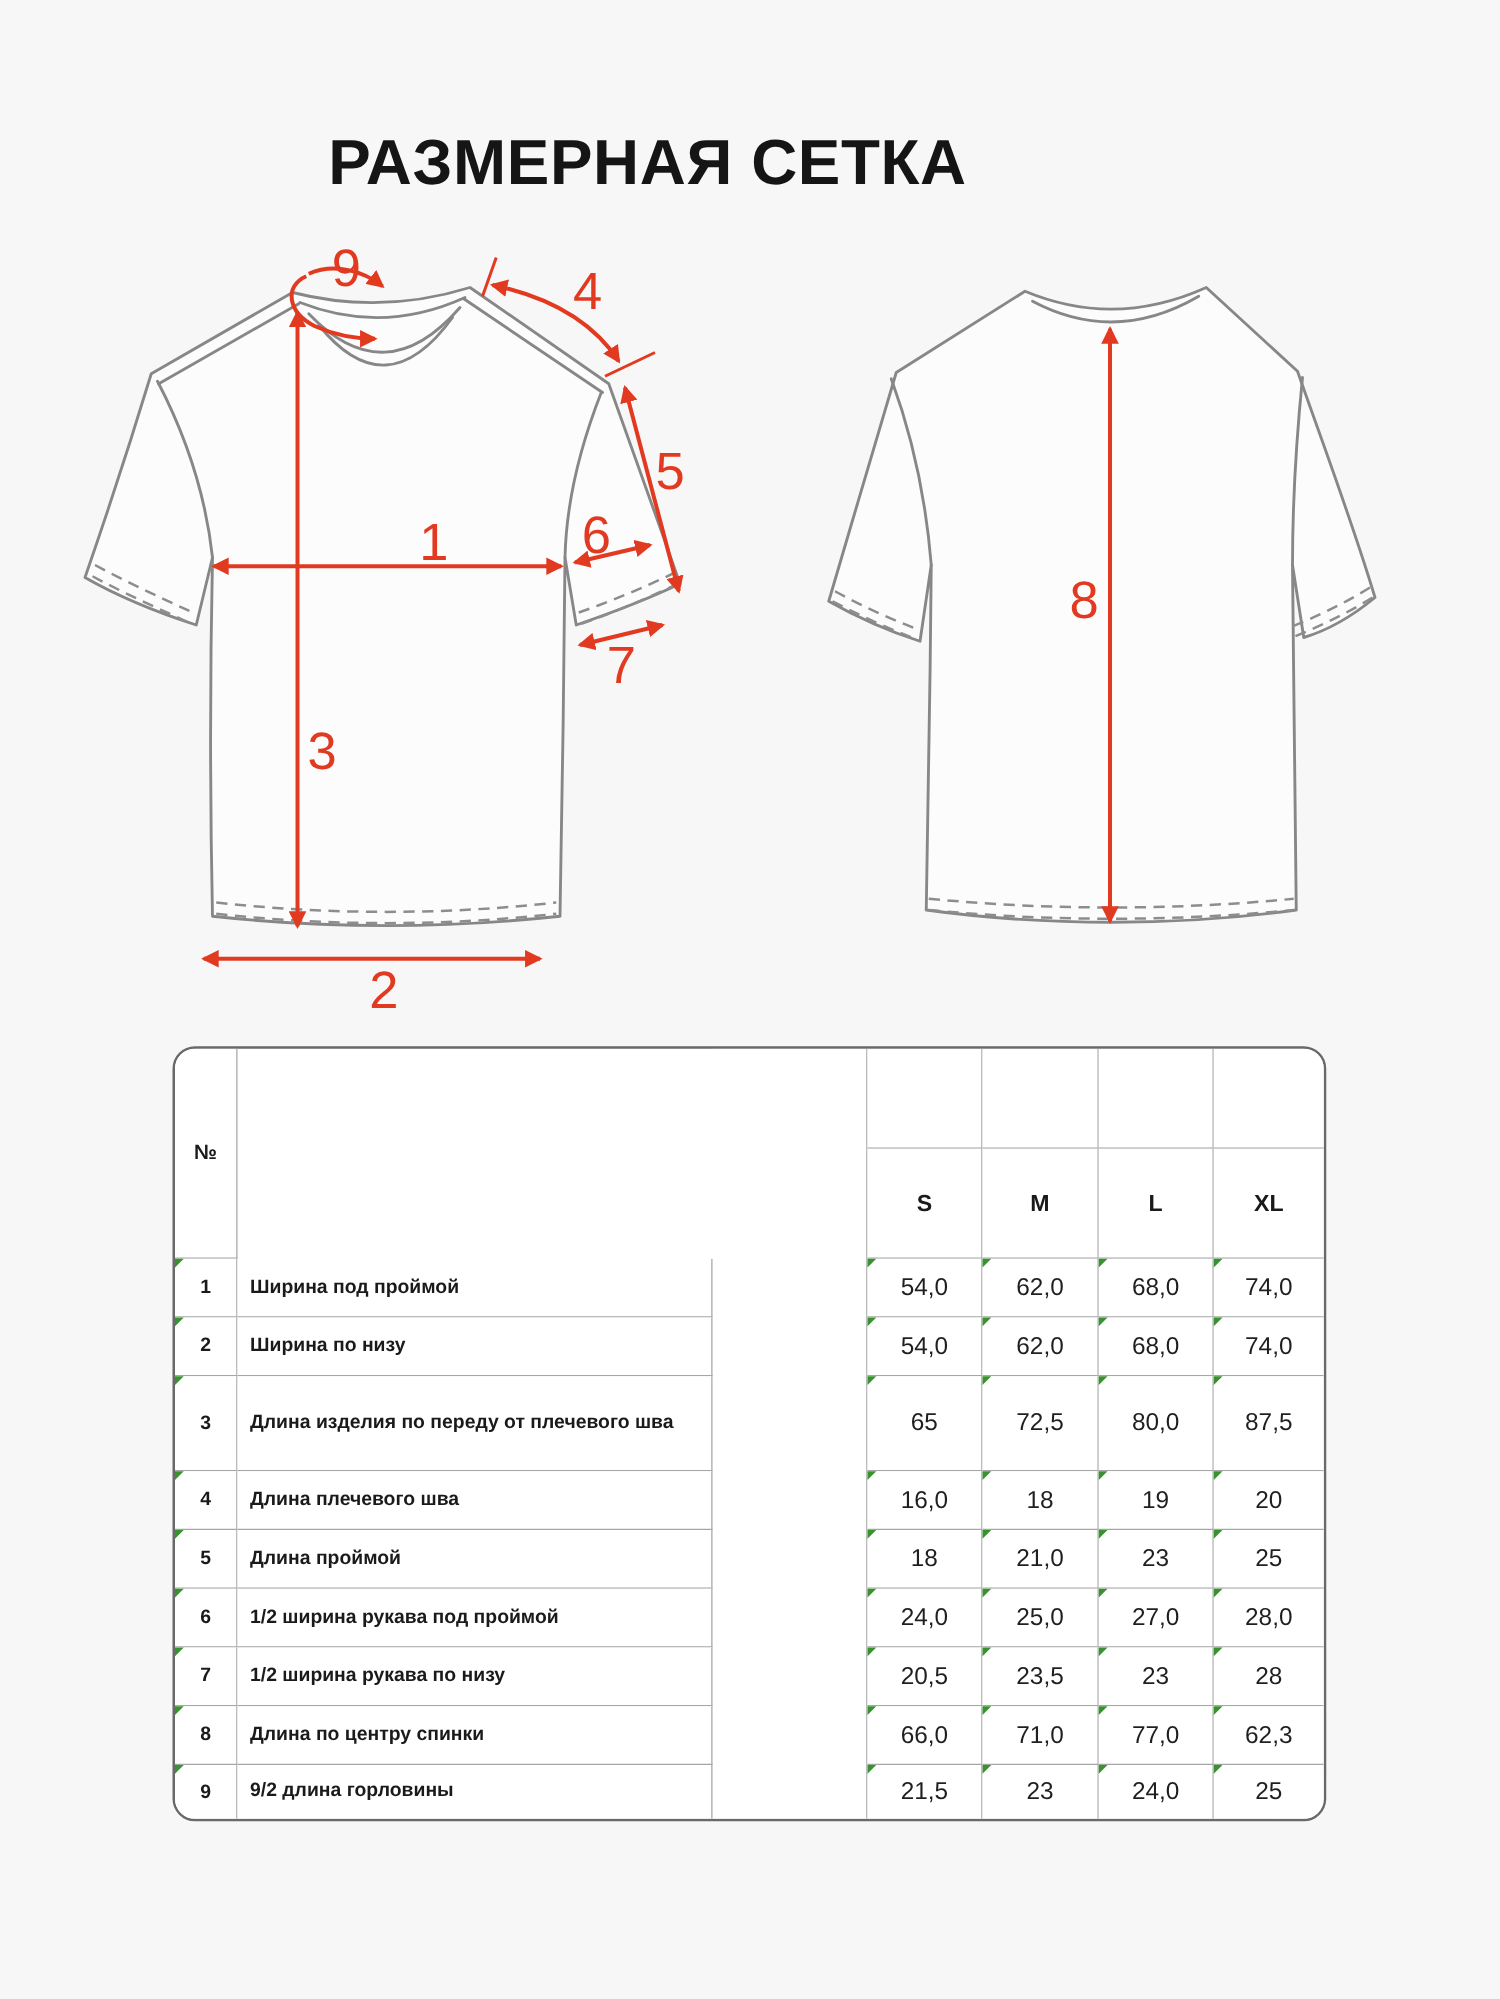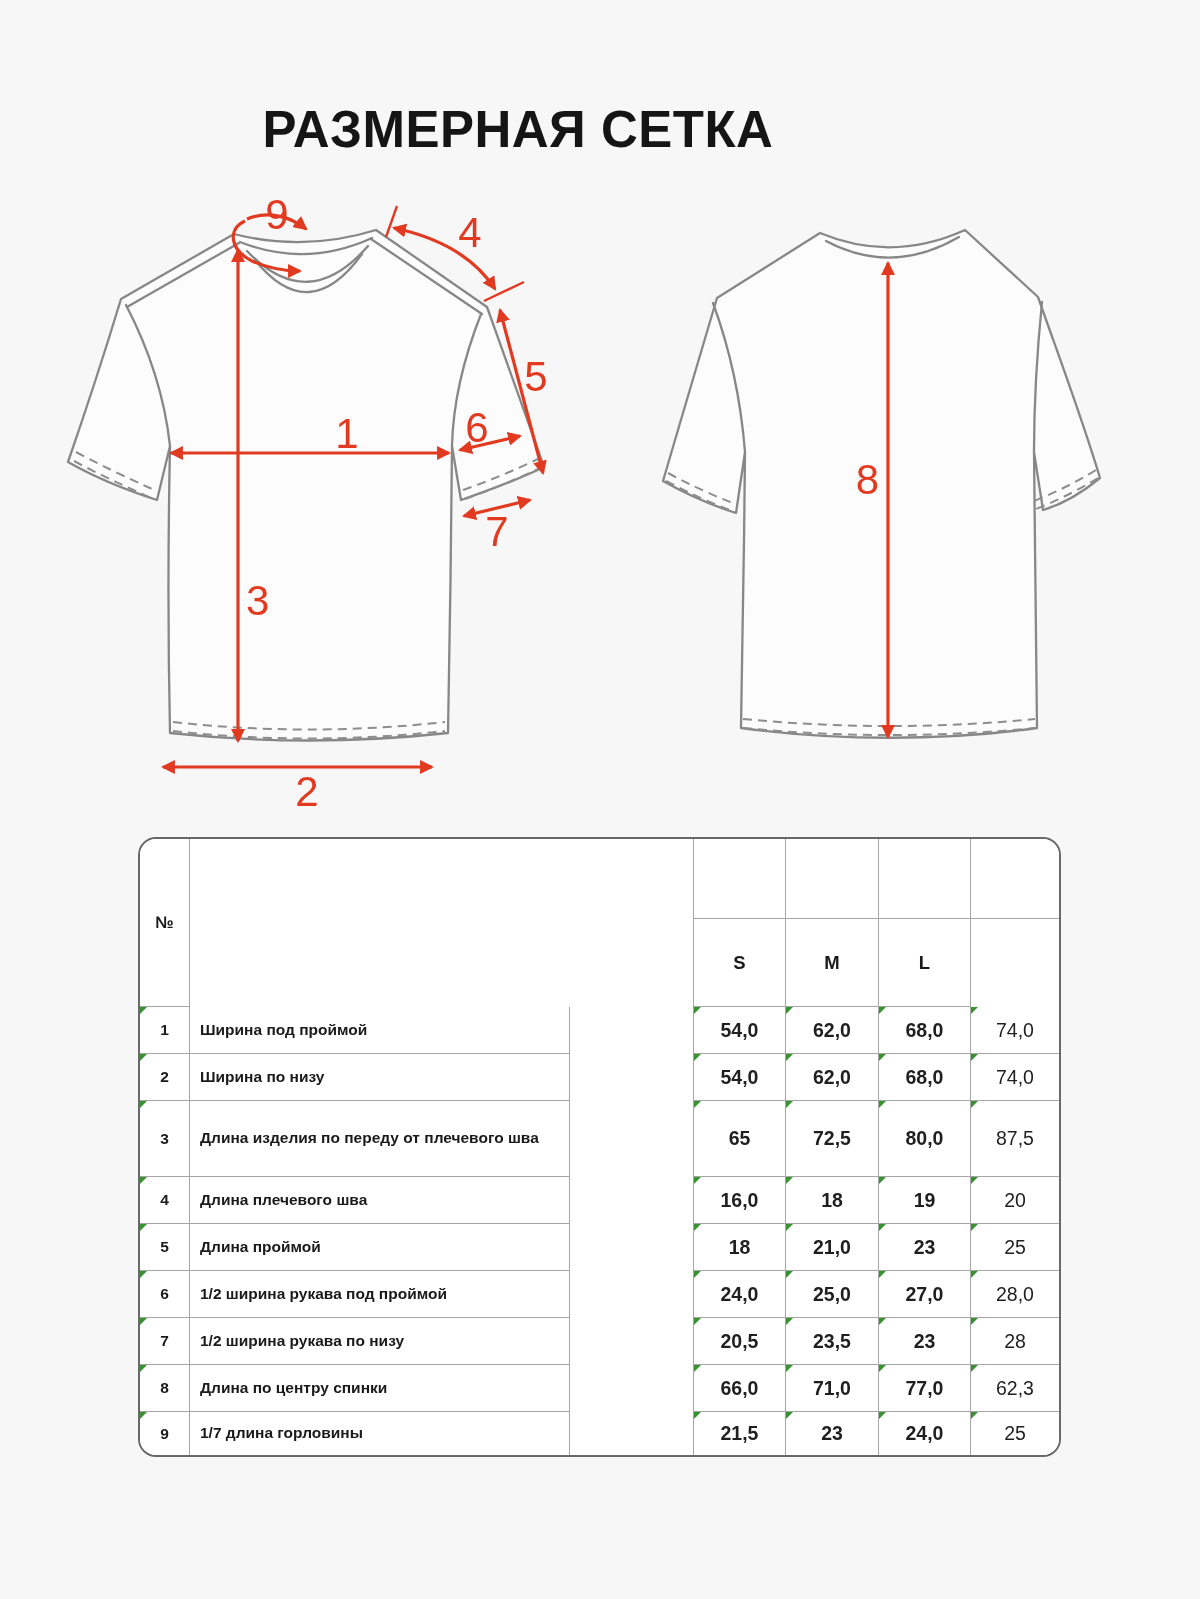--- a/index.html
+++ b/index.html
@@ -9,21 +9,21 @@
               font-size:51px;line-height:52px;font-weight:700;letter-spacing:.5px;color:#151515;}
   .diagram{position:absolute;top:0;left:0;}
 
   
   .size-table{position:absolute;left:138px;top:837px;width:923px;height:620px;
               background:#ffffff;border:2px solid #696969;border-radius:18px;overflow:hidden;
               box-sizing:border-box;display:grid;
               grid-template-columns:50px 380px 124px 92px 93px 92px 1fr;
               grid-template-rows:80px 88px 47px 47px 76px 47px 47px 47px 47px 47px 1fr;}
   .c{position:relative;display:flex;align-items:center;justify-content:center;background:#fff;}
-  .br{border-right:1px solid #a6a6a6;font-weight:bold;}
+  .br{border-right:1px solid #a6a6a6;}
   .bb{border-bottom:1px solid #a6a6a6;}
   .hdr{font-weight:700;font-size:16.5px;}
   .szhdr{font-weight:700;font-size:18.5px;}
   .num{font-weight:700;font-size:15.5px;}
   .name{justify-content:flex-start;text-align:left;padding:0 14px 0 10px;
         font-weight:700;font-size:15.5px;line-height:1.3;}
   .val{font-size:19.5px;color:#1f1f1f;}
   .gm::before{content:"";position:absolute;top:0;left:0;width:0;height:0;
               border-top:7px solid #37922f;border-right:7px solid transparent;}
   .trow{display:contents;}
@@ -119,20 +119,21 @@
     <div class="c br" style="grid-area:1/3/12/4"></div>
 
     <div class="c br bb" style="grid-area:1/4/2/5"></div>
     <div class="c br bb" style="grid-area:1/5/2/6"></div>
     <div class="c br bb" style="grid-area:1/6/2/7"></div>
     <div class="c bb" style="grid-area:1/7/2/8"></div>
 
     <div class="c br bb szhdr" style="grid-area:2/4/3/5">S</div>
     <div class="c br bb szhdr" style="grid-area:2/5/3/6">M</div>
     <div class="c br bb szhdr" style="grid-area:2/6/3/7">L</div>
+    <div class="c bb szhdr" style="grid-area:2/7/3/8">XL</div>
 
     <div class="trow">
       <div class="c br bb num gm" style="grid-area:3/1">1</div>
       <div class="c br bb name" style="grid-area:3/2">Ширина под проймой</div>
       <div class="c br bb val gm" style="grid-area:3/4">54,0</div>
       <div class="c br bb val gm" style="grid-area:3/5">62,0</div>
       <div class="c br bb val gm" style="grid-area:3/6">68,0</div>
       <div class="c bb val gm" style="grid-area:3/7">74,0</div>
     </div>
 
@@ -194,21 +195,21 @@
       <div class="c br bb num gm" style="grid-area:10/1">8</div>
       <div class="c br bb name" style="grid-area:10/2">Длина по центру спинки</div>
       <div class="c br bb val gm" style="grid-area:10/4">66,0</div>
       <div class="c br bb val gm" style="grid-area:10/5">71,0</div>
       <div class="c br bb val gm" style="grid-area:10/6">77,0</div>
       <div class="c bb val gm" style="grid-area:10/7">62,3</div>
     </div>
 
     <div class="trow">
       <div class="c br num gm" style="grid-area:11/1">9</div>
-      <div class="c br name" style="grid-area:11/2">1/7 длина горловины</div>
+      <div class="c br name" style="grid-area:11/2">9/2 длина горловины</div>
       <div class="c br val gm" style="grid-area:11/4">21,5</div>
       <div class="c br val gm" style="grid-area:11/5">23</div>
       <div class="c br val gm" style="grid-area:11/6">24,0</div>
       <div class="c val gm" style="grid-area:11/7">25</div>
     </div>
   </div>
 
 </div>
 
 </body></html>

